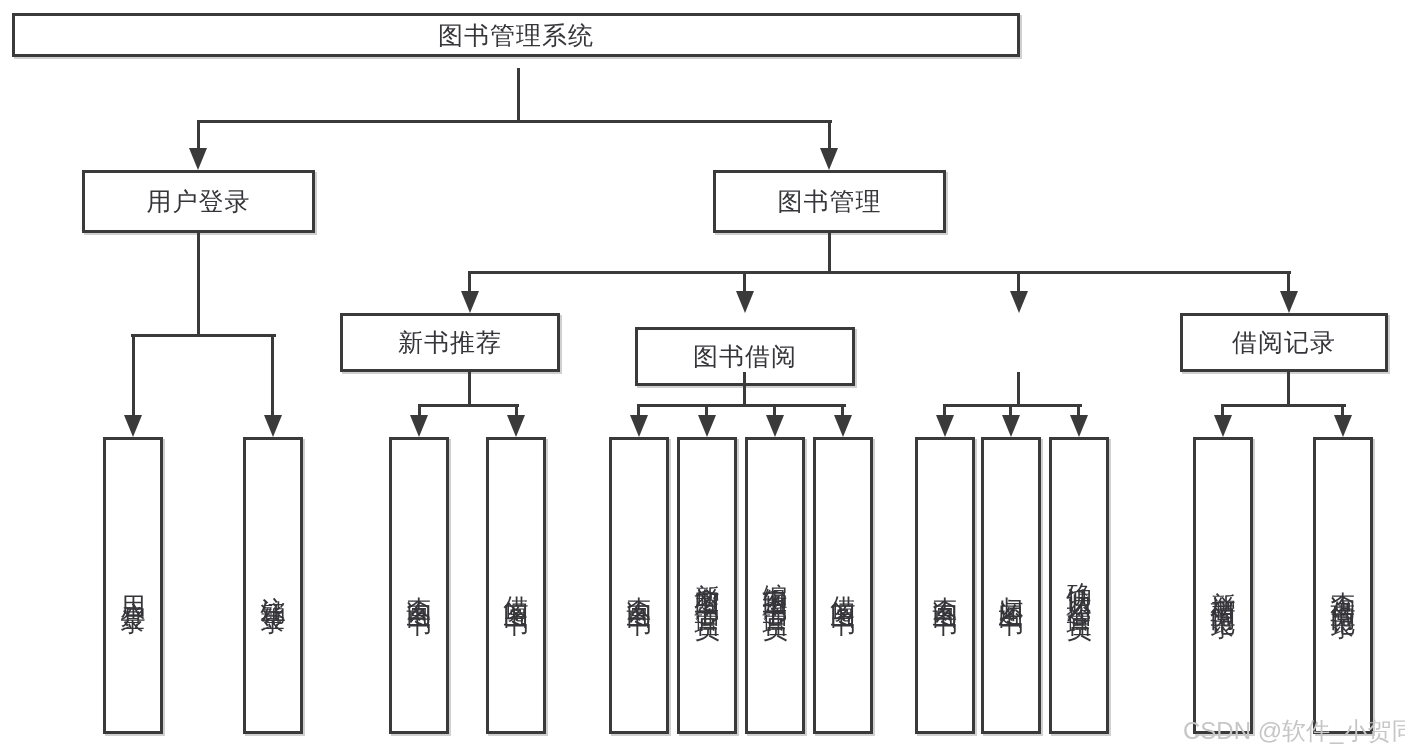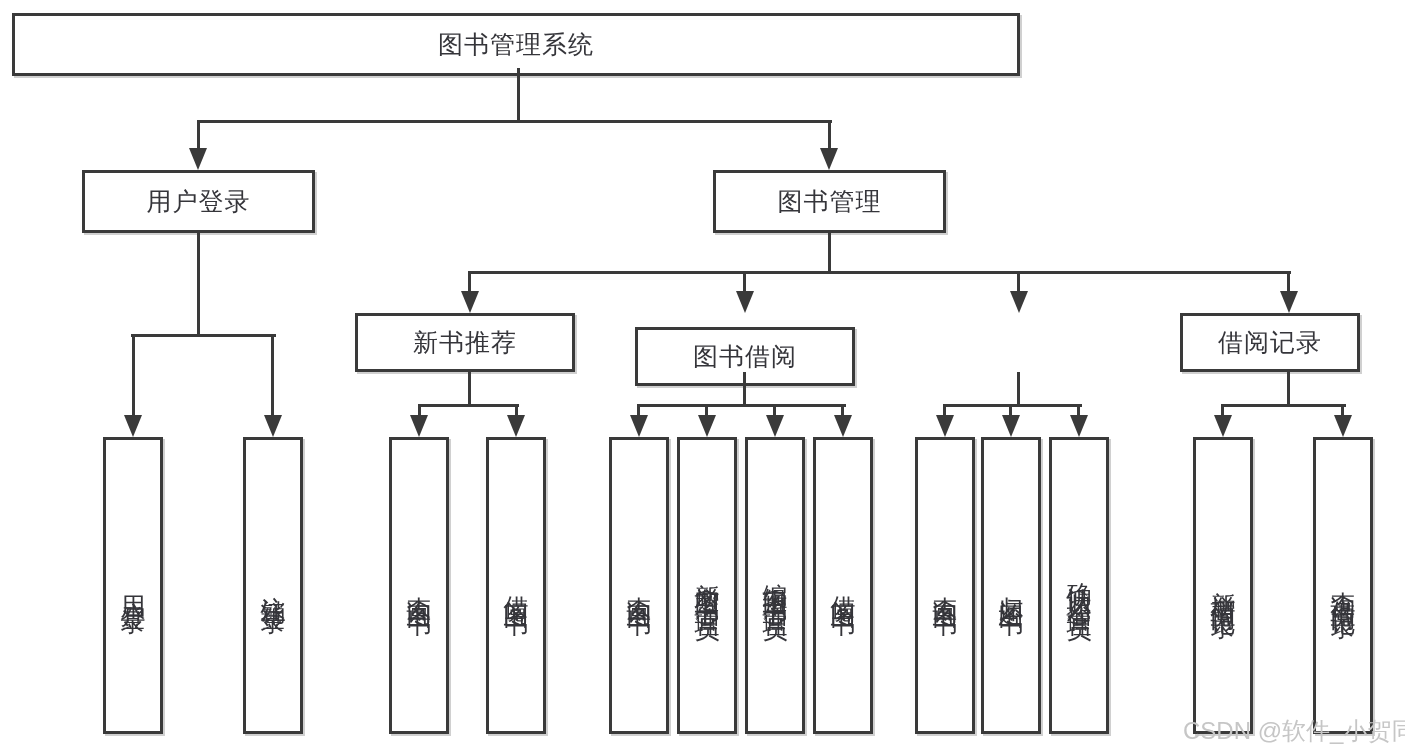--- a/index.html
+++ b/index.html
@@ -47,21 +47,21 @@
     font-size:24px;
     color:var(--wm);
     white-space:nowrap;
   }
 </style>
 </head>
 <body>
 
 <div class="canvas">
 
-  <div class="box" style="left:12px;top:13px;width:1008px;height:63px;">图书管理系统</div>
+  <div class="box" style="left:12px;top:13px;width:1008px;height:44px;">图书管理系统</div>
 
   <div class="ln" style="left:517px;top:68px;width:3px;height:55px;"></div>
   <div class="ln" style="left:197px;top:120px;width:635px;height:3px;"></div>
   <div class="ln" style="left:197px;top:120px;width:3px;height:30px;"></div>
   <div class="tri" style="left:189px;top:148px;"></div>
   <div class="ln" style="left:828px;top:120px;width:3px;height:30px;"></div>
   <div class="tri" style="left:820px;top:148px;"></div>
 
   <div class="box" style="left:82px;top:170px;width:233px;height:63px;">用户登录</div>
   <div class="box" style="left:713px;top:170px;width:233px;height:63px;">图书管理</div>
@@ -77,23 +77,23 @@
   <div class="ln" style="left:468px;top:271px;width:823px;height:3px;"></div>
   <div class="ln" style="left:468px;top:271px;width:3px;height:22px;"></div>
   <div class="tri" style="left:461px;top:291px;"></div>
   <div class="ln" style="left:743px;top:271px;width:3px;height:22px;"></div>
   <div class="tri" style="left:736px;top:291px;"></div>
   <div class="ln" style="left:1017px;top:271px;width:3px;height:22px;"></div>
   <div class="tri" style="left:1010px;top:291px;"></div>
   <div class="ln" style="left:1287px;top:271px;width:3px;height:22px;"></div>
   <div class="tri" style="left:1280px;top:291px;"></div>
 
-  <div class="box" style="left:355px;top:313px;width:220px;height:59px;">新书推荐</div>
+  <div class="box" style="left:340px;top:313px;width:220px;height:59px;">新书推荐</div>
   <div class="box" style="left:635px;top:327px;width:220px;height:59px;">图书借阅</div>
-  <div class="box" style="left:1180px;top:313px;width:180px;height:59px;">借阅记录</div>
+  <div class="box" style="left:1180px;top:313px;width:208px;height:59px;">借阅记录</div>
 
   <div class="ln" style="left:468px;top:372px;width:3px;height:35px;"></div>
   <div class="ln" style="left:743px;top:372px;width:3px;height:35px;"></div>
   <div class="ln" style="left:1017px;top:372px;width:3px;height:35px;"></div>
   <div class="ln" style="left:1287px;top:372px;width:3px;height:35px;"></div>
 
   <div class="ln" style="left:418px;top:404px;width:101px;height:3px;"></div>
   <div class="ln" style="left:638px;top:404px;width:208px;height:3px;"></div>
   <div class="ln" style="left:944px;top:404px;width:138px;height:3px;"></div>
   <div class="ln" style="left:1222px;top:404px;width:124px;height:3px;"></div>

